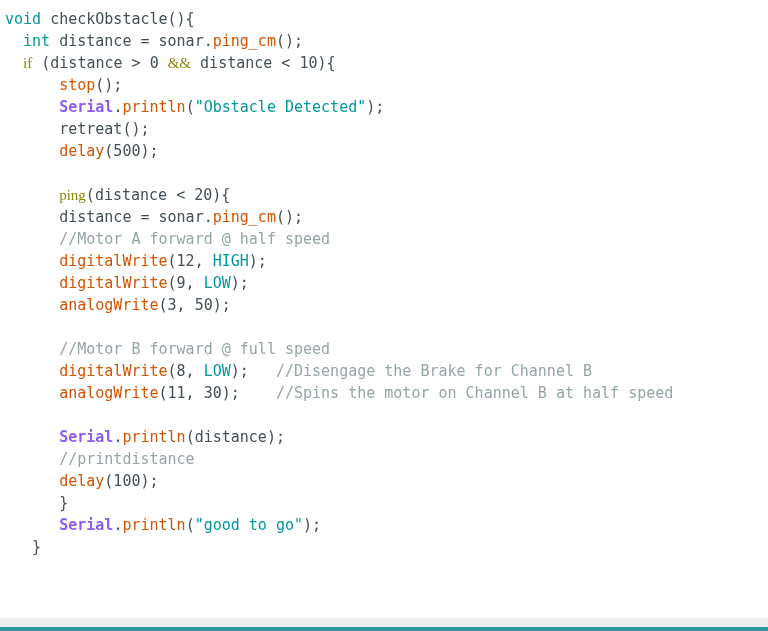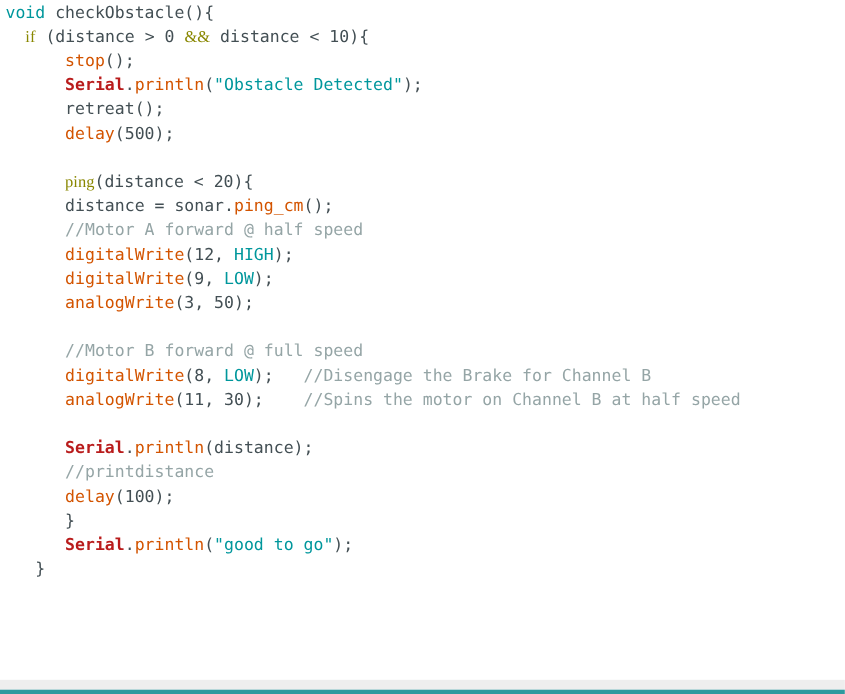--- a/index.html
+++ b/index.html
@@ -14,37 +14,38 @@
     overflow: hidden;
     position: relative;
   }
   #editor {
     position: absolute;
     left: 0;
     top: 0;
     width: 716px;
     height: 618px;
     background: #ffffff;
+    padding-top: 8px;
     box-sizing: border-box;
     overflow: hidden;
   }
   .code-line {
     height: 22px;
     line-height: 22px;
     font-size: 15px;
     white-space: pre;
     padding-left: 5px;
     color: #434f54;
     letter-spacing: 0px;
   }
   .tok { white-space: pre; }
   .t-keyword   { color: #00979c; }        
   .t-control   { color: #898700; font-family: Liberation Serif, serif; }        
   .t-function  { color: #d35400; }        
-  .t-object    { color: #b91c1c; font-weight: bold; } 
+  .t-object    { color: #8b5cf6; font-weight: bold; } 
   .t-method    { color: #d35400; }        
   .t-constant  { color: #00979c; }        
   .t-string    { color: #00979c; }        
   .t-comment   { color: #95a5a6; }        
   .t-plain     { color: #434f54; }
   .t-punct     { color: #434f54; }
 
   #statusbar {
     position: absolute;
     left: 0;
@@ -61,20 +62,21 @@
     height: 4px;
     background: #2e9a9e;
   }
 </style>
 </head>
 <body>
 
 <div id="editor">
   <div id="code-container">
       <div class="code-line"><span class="tok t-keyword">void</span><span class="tok t-plain"> checkObstacle</span><span class="tok t-punct">(){</span></div>
+      <div class="code-line"><span class="tok t-plain">  </span><span class="tok t-keyword">int</span><span class="tok t-plain"> distance = sonar.</span><span class="tok t-function">ping_cm</span><span class="tok t-punct">();</span></div>
       <div class="code-line"><span class="tok t-plain">  </span><span class="tok t-control">if</span><span class="tok t-plain"> (distance &gt; 0 </span><span class="tok t-control">&amp;&amp;</span><span class="tok t-plain"> distance &lt; 10</span><span class="tok t-punct">){</span></div>
       <div class="code-line"><span class="tok t-plain">      </span><span class="tok t-function">stop</span><span class="tok t-punct">();</span></div>
       <div class="code-line"><span class="tok t-plain">      </span><span class="tok t-object">Serial</span><span class="tok t-punct">.</span><span class="tok t-method">println</span><span class="tok t-punct">(</span><span class="tok t-string">"Obstacle Detected"</span><span class="tok t-punct">);</span></div>
       <div class="code-line"><span class="tok t-plain">      </span><span class="tok t-plain">retreat</span><span class="tok t-punct">();</span></div>
       <div class="code-line"><span class="tok t-plain">      </span><span class="tok t-function">delay</span><span class="tok t-punct">(500);</span></div>
       <div class="code-line">&nbsp;</div>
       <div class="code-line"><span class="tok t-plain">      </span><span class="tok t-control">ping</span><span class="tok t-plain">(distance &lt; 20</span><span class="tok t-punct">){</span></div>
       <div class="code-line"><span class="tok t-plain">      </span><span class="tok t-plain">distance = sonar.</span><span class="tok t-function">ping_cm</span><span class="tok t-punct">();</span></div>
       <div class="code-line"><span class="tok t-plain">      </span><span class="tok t-comment">//Motor A forward @ half speed</span></div>
       <div class="code-line"><span class="tok t-plain">      </span><span class="tok t-function">digitalWrite</span><span class="tok t-punct">(12, </span><span class="tok t-constant">HIGH</span><span class="tok t-punct">);</span></div>

